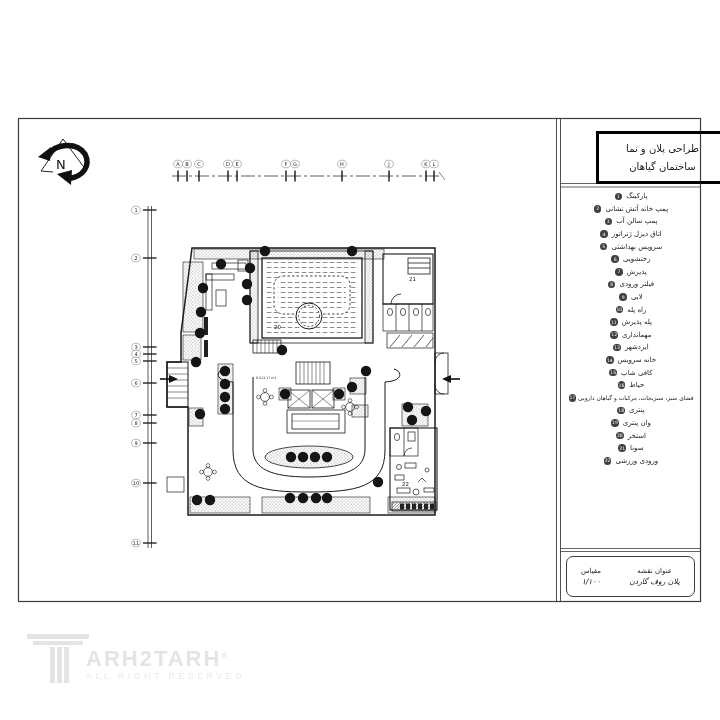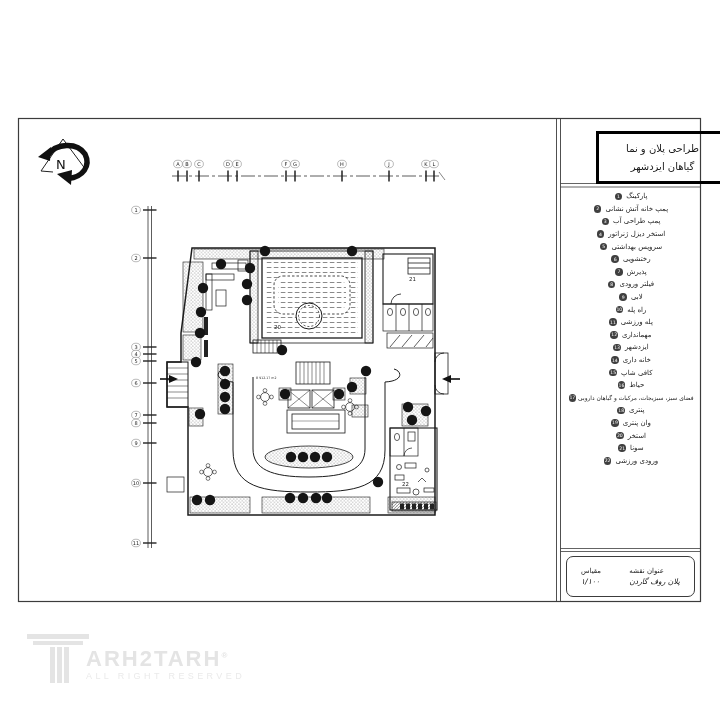--- a/index.html
+++ b/index.html
@@ -14,21 +14,21 @@
         display:flex;flex-direction:column;}
   .lrow{height:12.6px;display:flex;align-items:center;justify-content:center;
         gap:4px;white-space:nowrap;font-size:7px;color:#222;}
   .lrow.small{font-size:5.9px;gap:2px;}
   .lnum{width:7.6px;height:7.6px;border-radius:50%;background:#3f3f3f;color:#fff;
         font-size:4.6px;display:flex;align-items:center;justify-content:center;flex:0 0 auto;}
   .ltxt{direction:rtl;}
   .titleblock{position:absolute;left:566px;top:556px;width:127px;height:39px;
         border:1px solid #3c3c3c;border-radius:7px;display:flex;direction:rtl;
         align-items:center;justify-content:space-around;}
-  .tb-cell{display:flex;flex-direction:column;align-items:flex-end;line-height:1.5;}
+  .tb-cell{display:flex;flex-direction:column;align-items:center;line-height:1.5;}
   .tb-label{font-size:7px;color:#222;}
   .tb-value{font-size:7.6px;color:#111;font-style:italic;}
   
   .watermark{position:absolute;left:26px;top:630px;display:flex;align-items:flex-start;}
   .wm-text{margin-left:-6px;margin-top:18px;}
   .wm-brand{font-family:"Liberation Sans",sans-serif;font-weight:bold;font-size:22px;
         letter-spacing:2px;color:#e4e4e4;line-height:1;}
   .wm-reg{font-size:8px;vertical-align:super;}
   .wm-sub{font-family:"Liberation Sans",sans-serif;font-size:9px;letter-spacing:3.4px;
         color:#eaeaea;margin-top:1px;}
@@ -368,39 +368,39 @@
             <circle cx="208" cy="465.5" r="1.9" fill="none" stroke="#222" stroke-width="0.6"></circle>
             <circle cx="208" cy="478.5" r="1.9" fill="none" stroke="#222" stroke-width="0.6"></circle>
           </g>
         </g>
   </g>
 </svg>
 
 
 <div class="panel-titlebox">
   <div>طراحی پلان و نما</div>
-  <div>گیاهان ایزدشهر</div>
+  <div>ساختمان گیاهان</div>
 </div>
 
 <div id="legend">
       <div class="lrow">
         <span class="lnum">1</span>
         <span class="ltxt">پارکینگ</span>
       </div>
       <div class="lrow">
         <span class="lnum">2</span>
         <span class="ltxt">پمپ خانه آتش نشانی</span>
       </div>
       <div class="lrow">
         <span class="lnum">3</span>
-        <span class="ltxt">پمپ طراحی آب</span>
+        <span class="ltxt">پمپ سالن آب</span>
       </div>
       <div class="lrow">
         <span class="lnum">4</span>
-        <span class="ltxt">استخر دیزل ژنراتور</span>
+        <span class="ltxt">اتاق دیزل ژنراتور</span>
       </div>
       <div class="lrow">
         <span class="lnum">5</span>
         <span class="ltxt">سرویس بهداشتی</span>
       </div>
       <div class="lrow">
         <span class="lnum">6</span>
         <span class="ltxt">رختشویی</span>
       </div>
       <div class="lrow">
@@ -414,33 +414,33 @@
       <div class="lrow">
         <span class="lnum">9</span>
         <span class="ltxt">لابی</span>
       </div>
       <div class="lrow">
         <span class="lnum">10</span>
         <span class="ltxt">راه پله</span>
       </div>
       <div class="lrow">
         <span class="lnum">11</span>
-        <span class="ltxt">پله ورزشی</span>
+        <span class="ltxt">پله پذیرش</span>
       </div>
       <div class="lrow">
         <span class="lnum">12</span>
         <span class="ltxt">مهمانداری</span>
       </div>
       <div class="lrow">
         <span class="lnum">13</span>
         <span class="ltxt">ایزدشهر</span>
       </div>
       <div class="lrow">
         <span class="lnum">14</span>
-        <span class="ltxt">خانه داری</span>
+        <span class="ltxt">خانه سرویس</span>
       </div>
       <div class="lrow">
         <span class="lnum">15</span>
         <span class="ltxt">کافی شاپ</span>
       </div>
       <div class="lrow">
         <span class="lnum">16</span>
         <span class="ltxt">حیاط</span>
       </div>
       <div class="lrow small">

